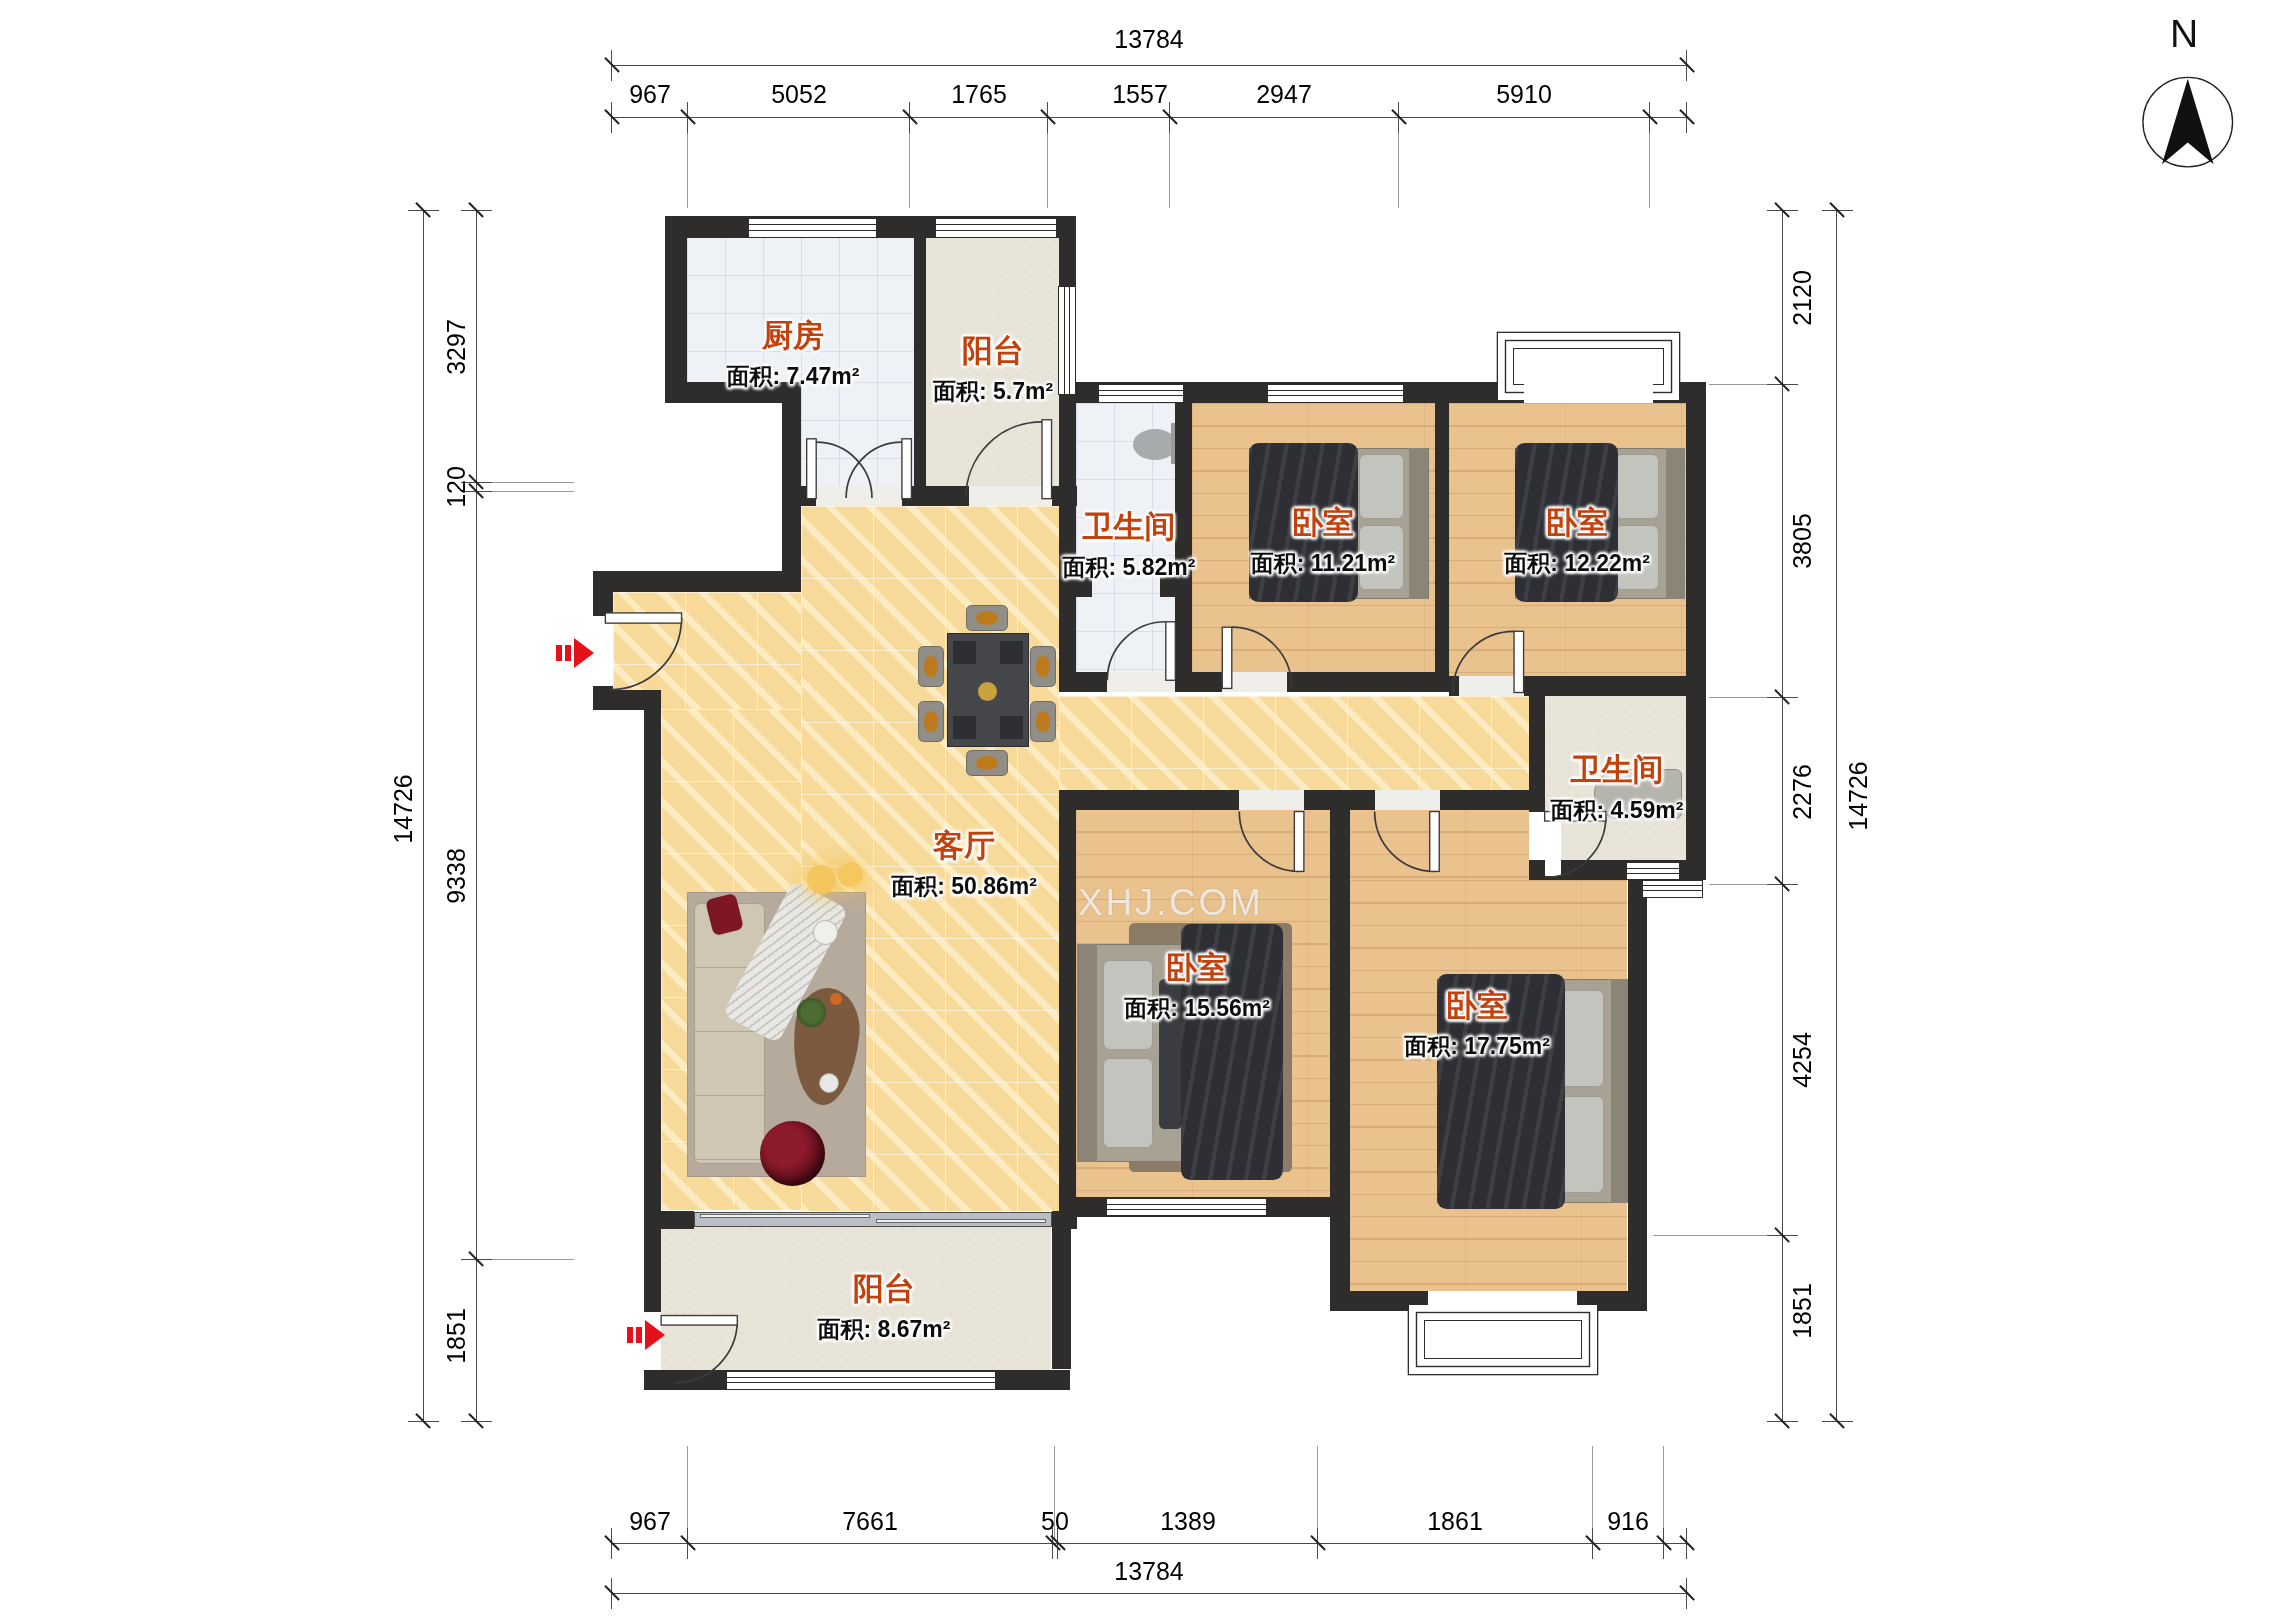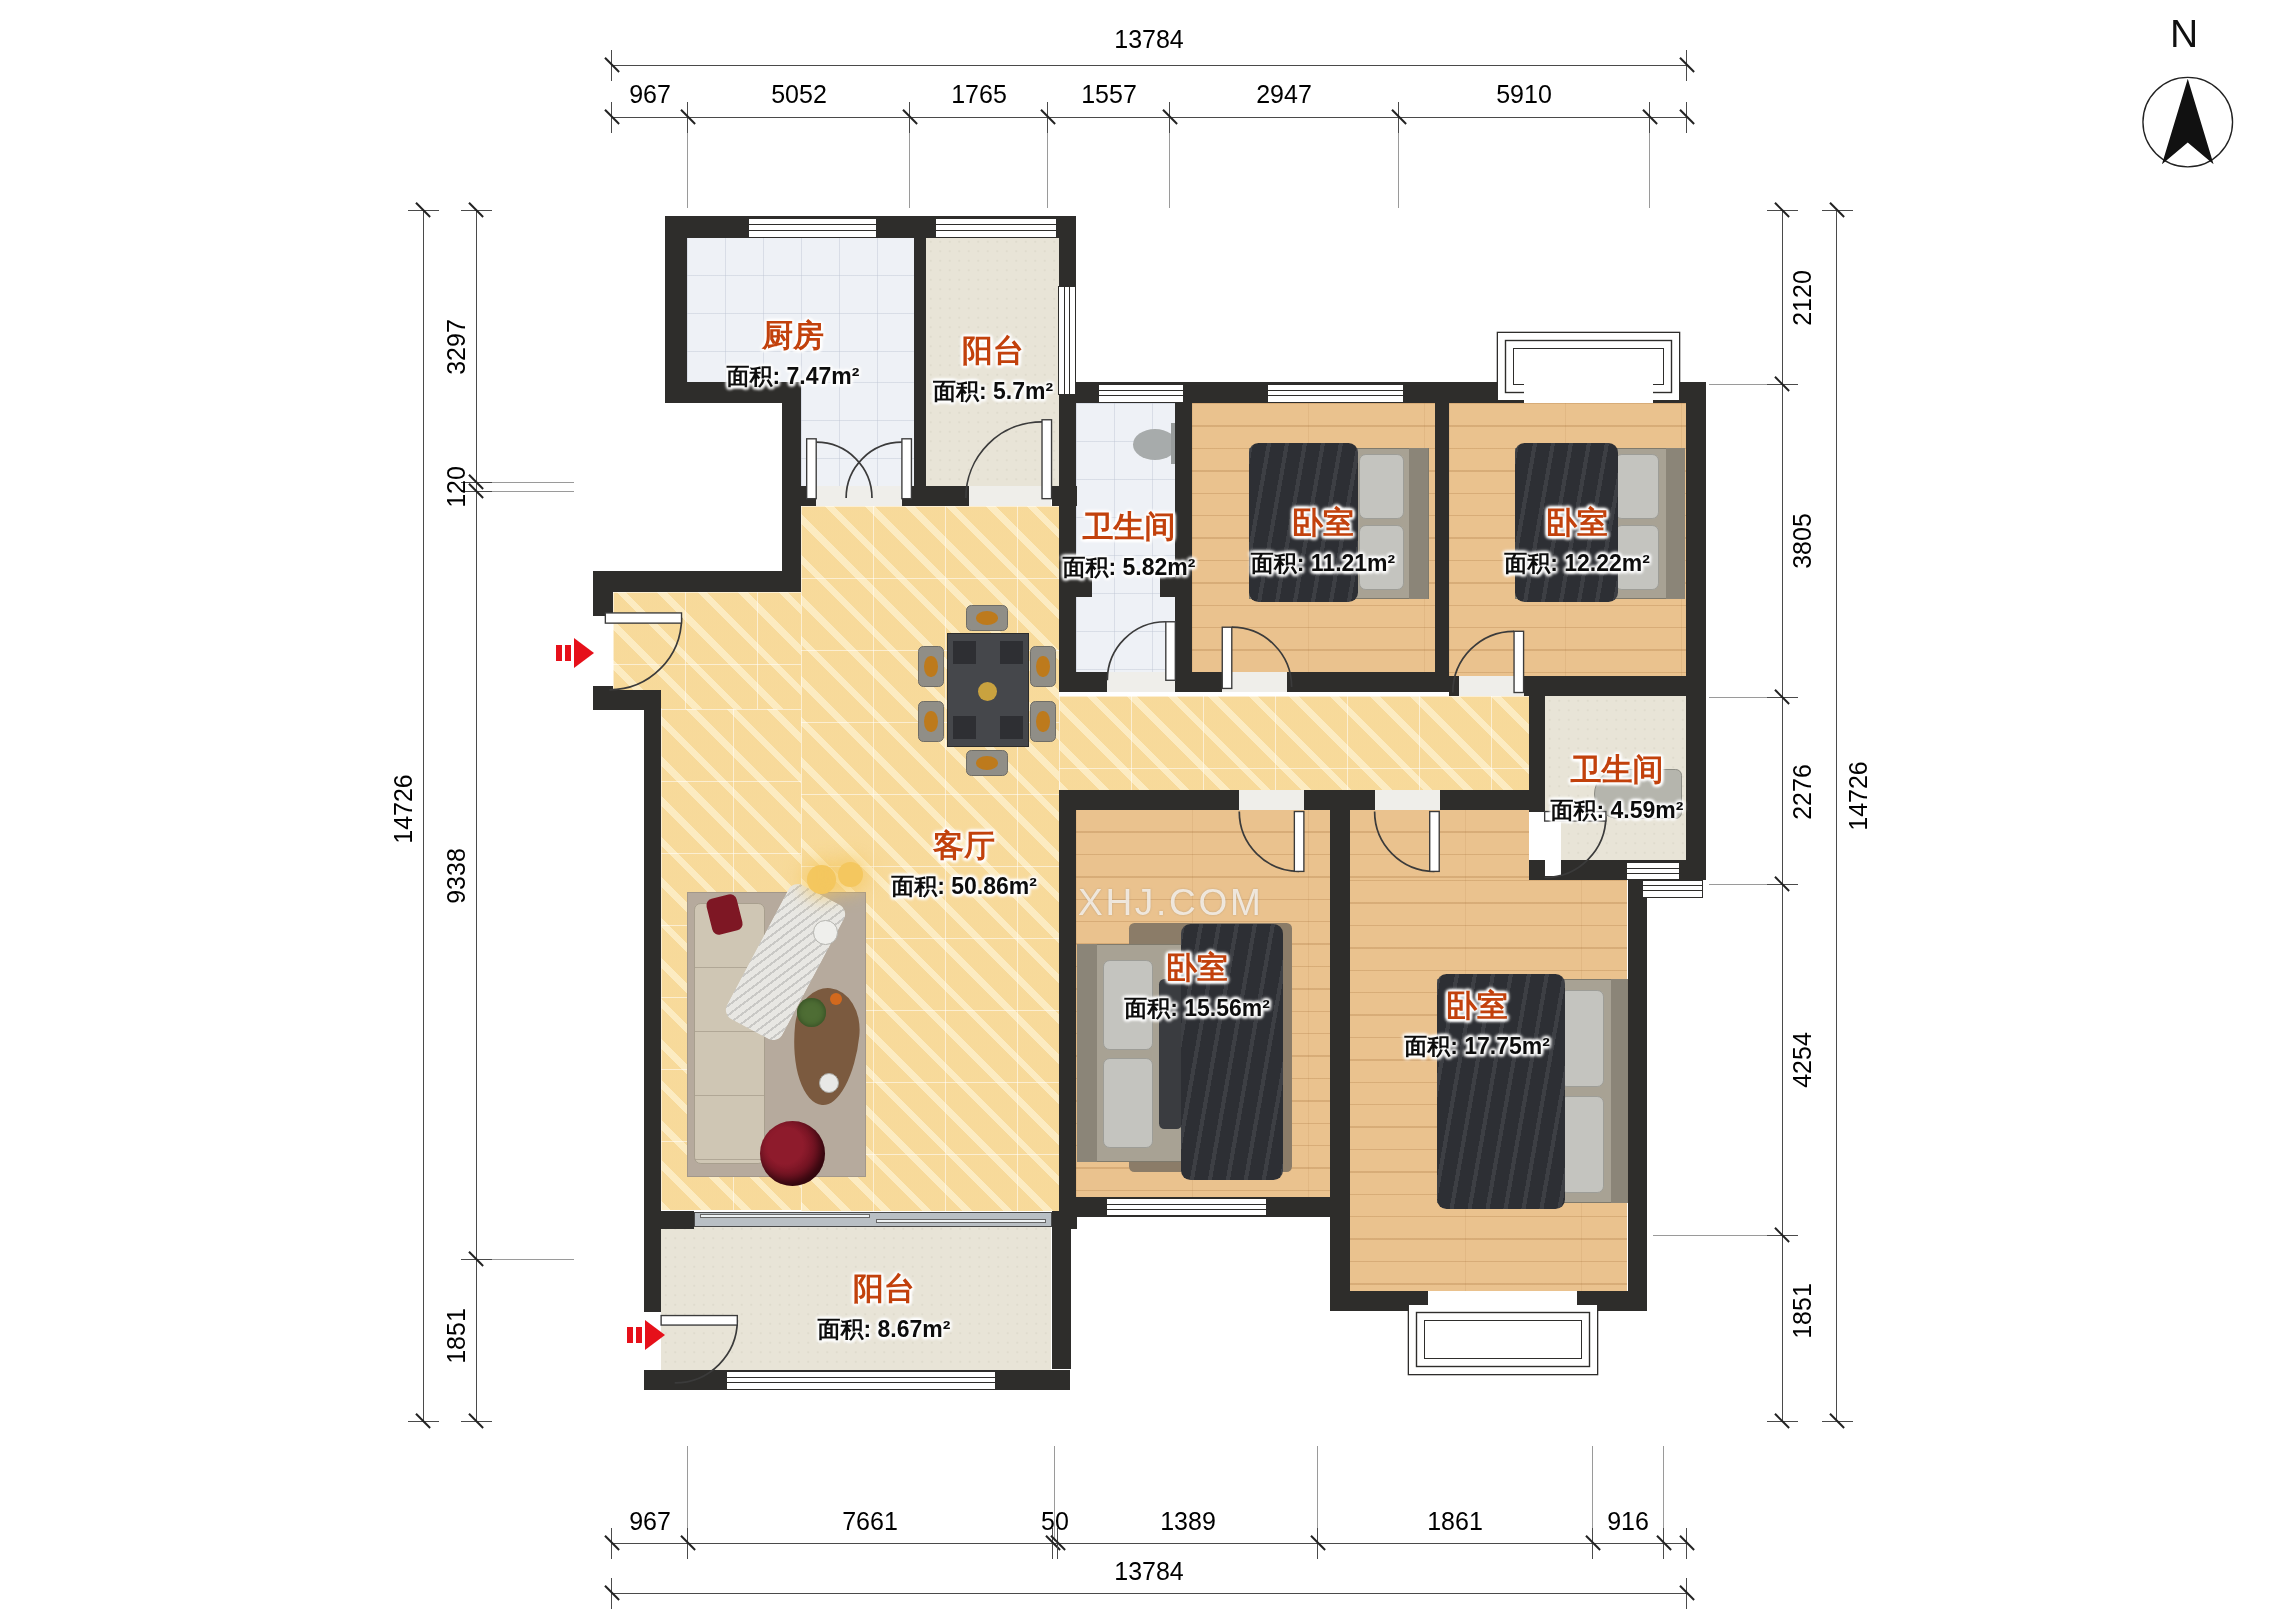--- a/index.html
+++ b/index.html
@@ -329,21 +329,21 @@
 <i class="tk tkv" style="left:687px;top:102px;"></i>
 <i class="tk tkv" style="left:909px;top:102px;"></i>
 <i class="tk tkv" style="left:1047px;top:102px;"></i>
 <i class="tk tkv" style="left:1169px;top:102px;"></i>
 <i class="tk tkv" style="left:1398px;top:102px;"></i>
 <i class="tk tkv" style="left:1649px;top:102px;"></i>
 <i class="tk tkv" style="left:1686px;top:102px;"></i>
 <span class="dim" style="left:650px;top:94px;">967</span>
 <span class="dim" style="left:799px;top:94px;">5052</span>
 <span class="dim" style="left:979px;top:94px;">1765</span>
-<span class="dim" style="left:1109px;top:94px;">1557</span>
+<span class="dim" style="left:1140px;top:94px;">1557</span>
 <span class="dim" style="left:1284px;top:94px;">2947</span>
 <span class="dim" style="left:1524px;top:94px;">5910</span>
 <i class="wt" style="left:687px;top:120px;width:0.7px;height:88px;"></i>
 <i class="wt" style="left:909px;top:120px;width:0.7px;height:88px;"></i>
 <i class="wt" style="left:1047px;top:120px;width:0.7px;height:88px;"></i>
 <i class="wt" style="left:1169px;top:120px;width:0.7px;height:88px;"></i>
 <i class="wt" style="left:1398px;top:120px;width:0.7px;height:88px;"></i>
 <i class="wt" style="left:1649px;top:120px;width:0.7px;height:88px;"></i>
 
 <div class="dimline" style="left:612px;top:1543px;width:1075px;height:1.4px;"></div>

